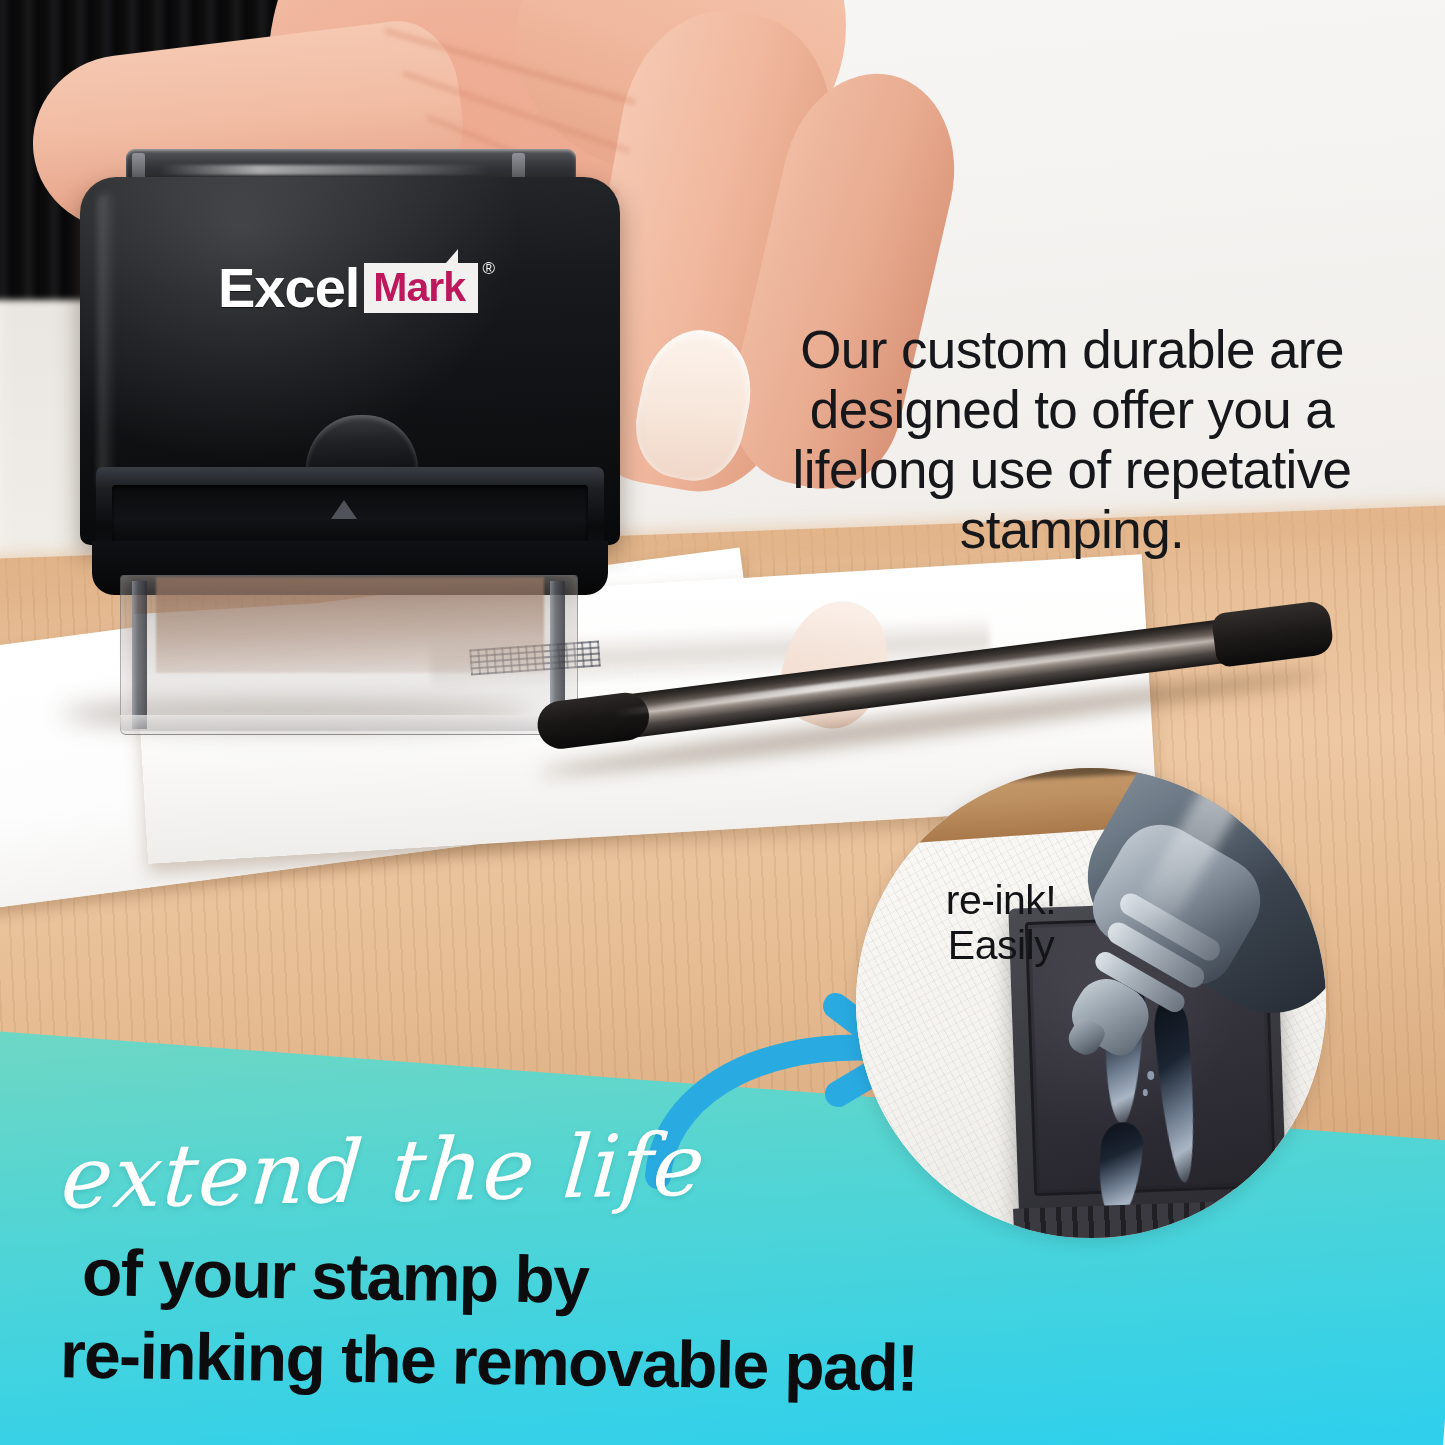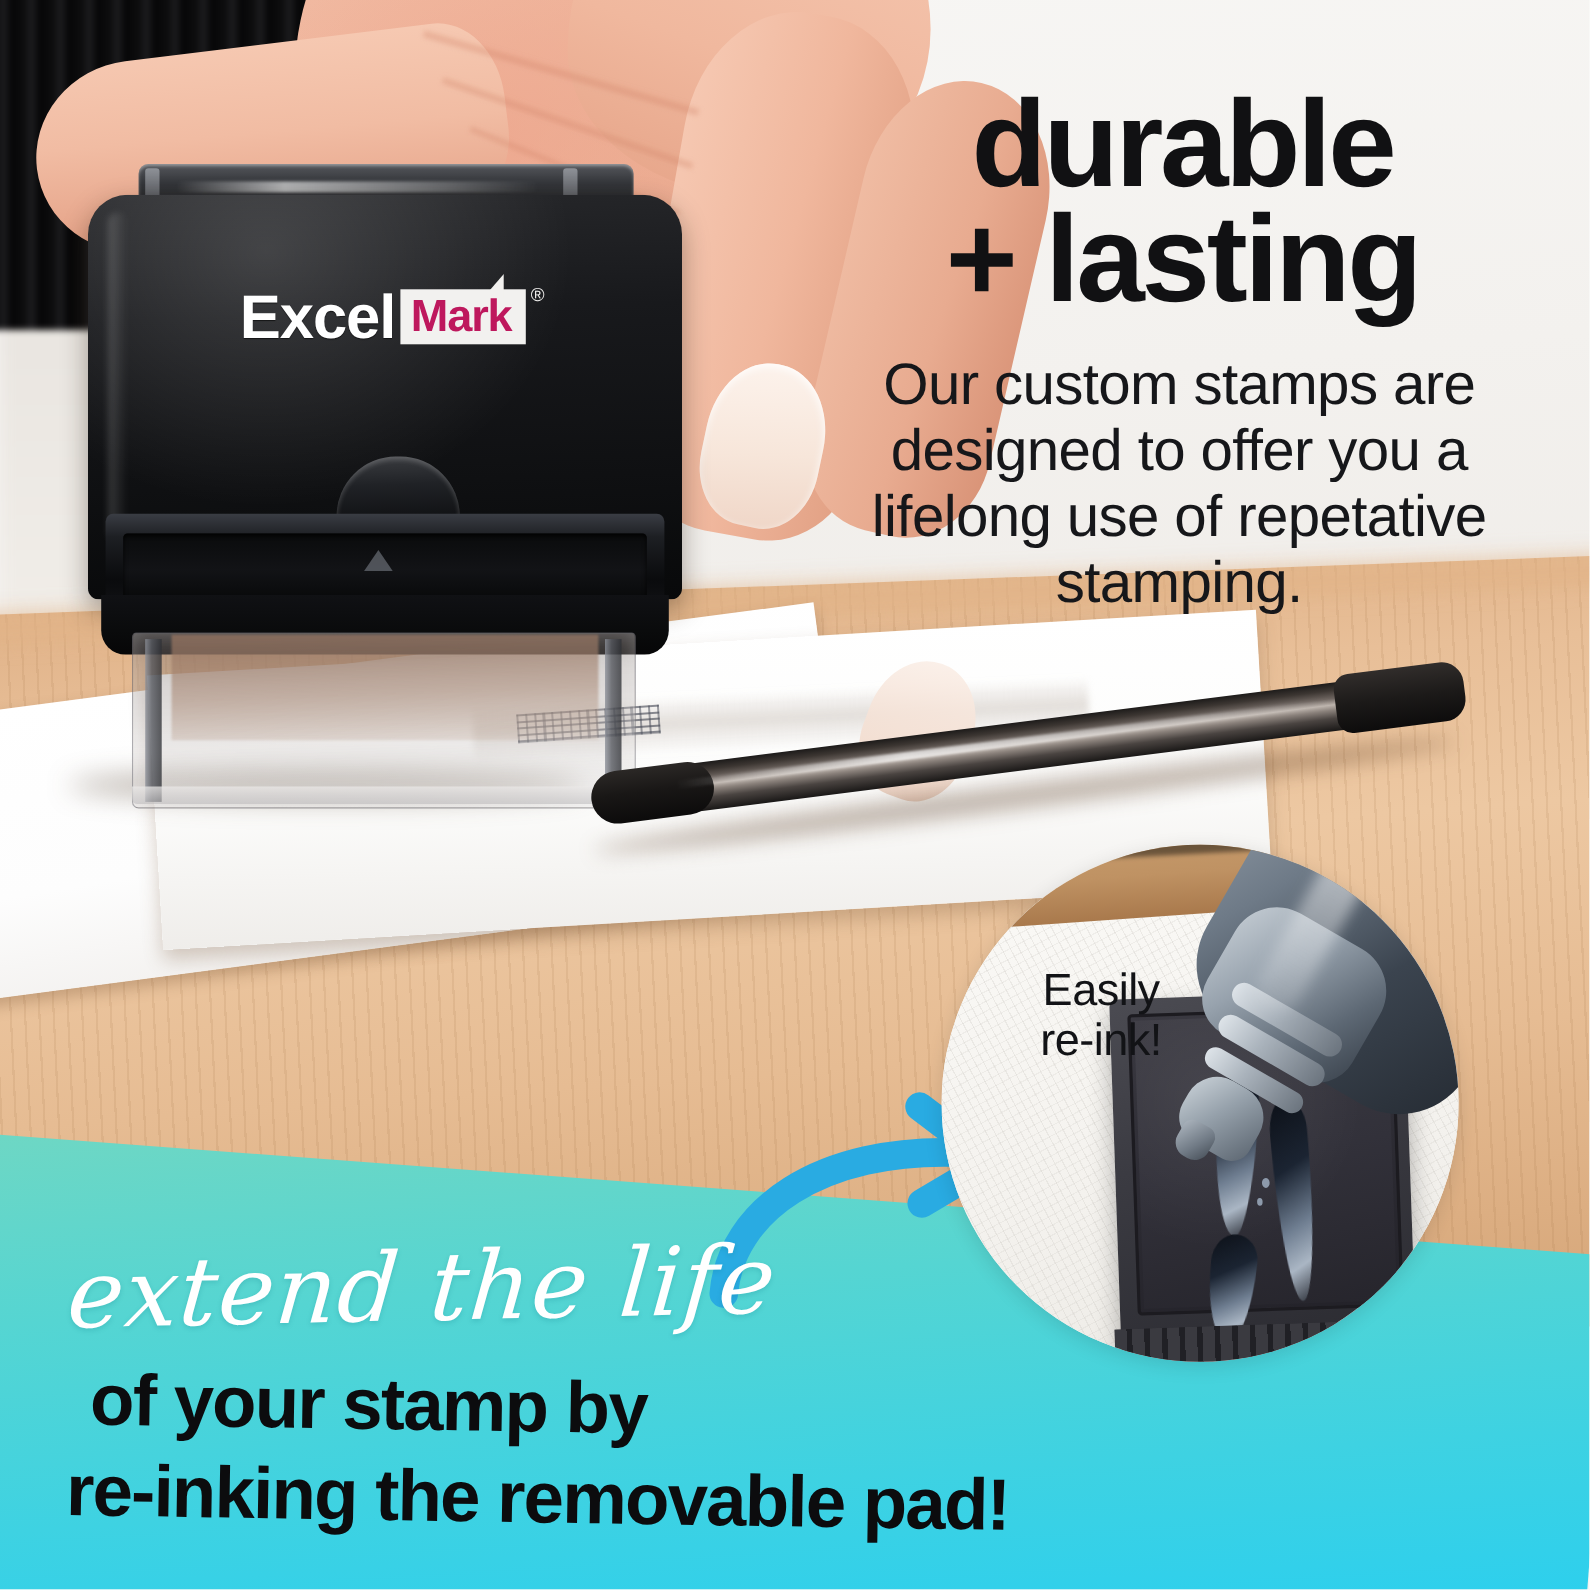--- a/index.html
+++ b/index.html
@@ -752,31 +752,27 @@
     <div class="bottle-body"></div>
     <div class="bottle-shoulder"></div>
     <div class="bottle-thread-1"></div>
     <div class="bottle-thread-2"></div>
     <div class="bottle-thread-3"></div>
     <div class="bottle-nozzle"></div>
     <div class="bottle-tip"></div>
     <div class="bottle-shine"></div>
   </div>
 
-  <div class="headline">
-    <span>durable</span>
-    <span class="line2">+ lasting</span>
+
+  <div class="subcopy">Our custom durable are designed to offer you a lifelong use of repetative stamping.</div>
+
+  <div class="inset-label">
+    <div>re-ink!</div>
+    <div>Easily</div>
   </div>
 
-  <div class="subcopy">Our custom stamps are designed to offer you a lifelong use of repetative stamping.</div>
-
-  <div class="inset-label">
-    <div>Easily</div>
-    <div>re-ink!</div>
-  </div>
-
   <div class="script-line">extend the life</div>
 
   <div class="banner-line-2">of your stamp by</div>
 
   <div class="banner-line-3">re-inking the removable pad!</div>
 
 </div>
 
 </body></html>

